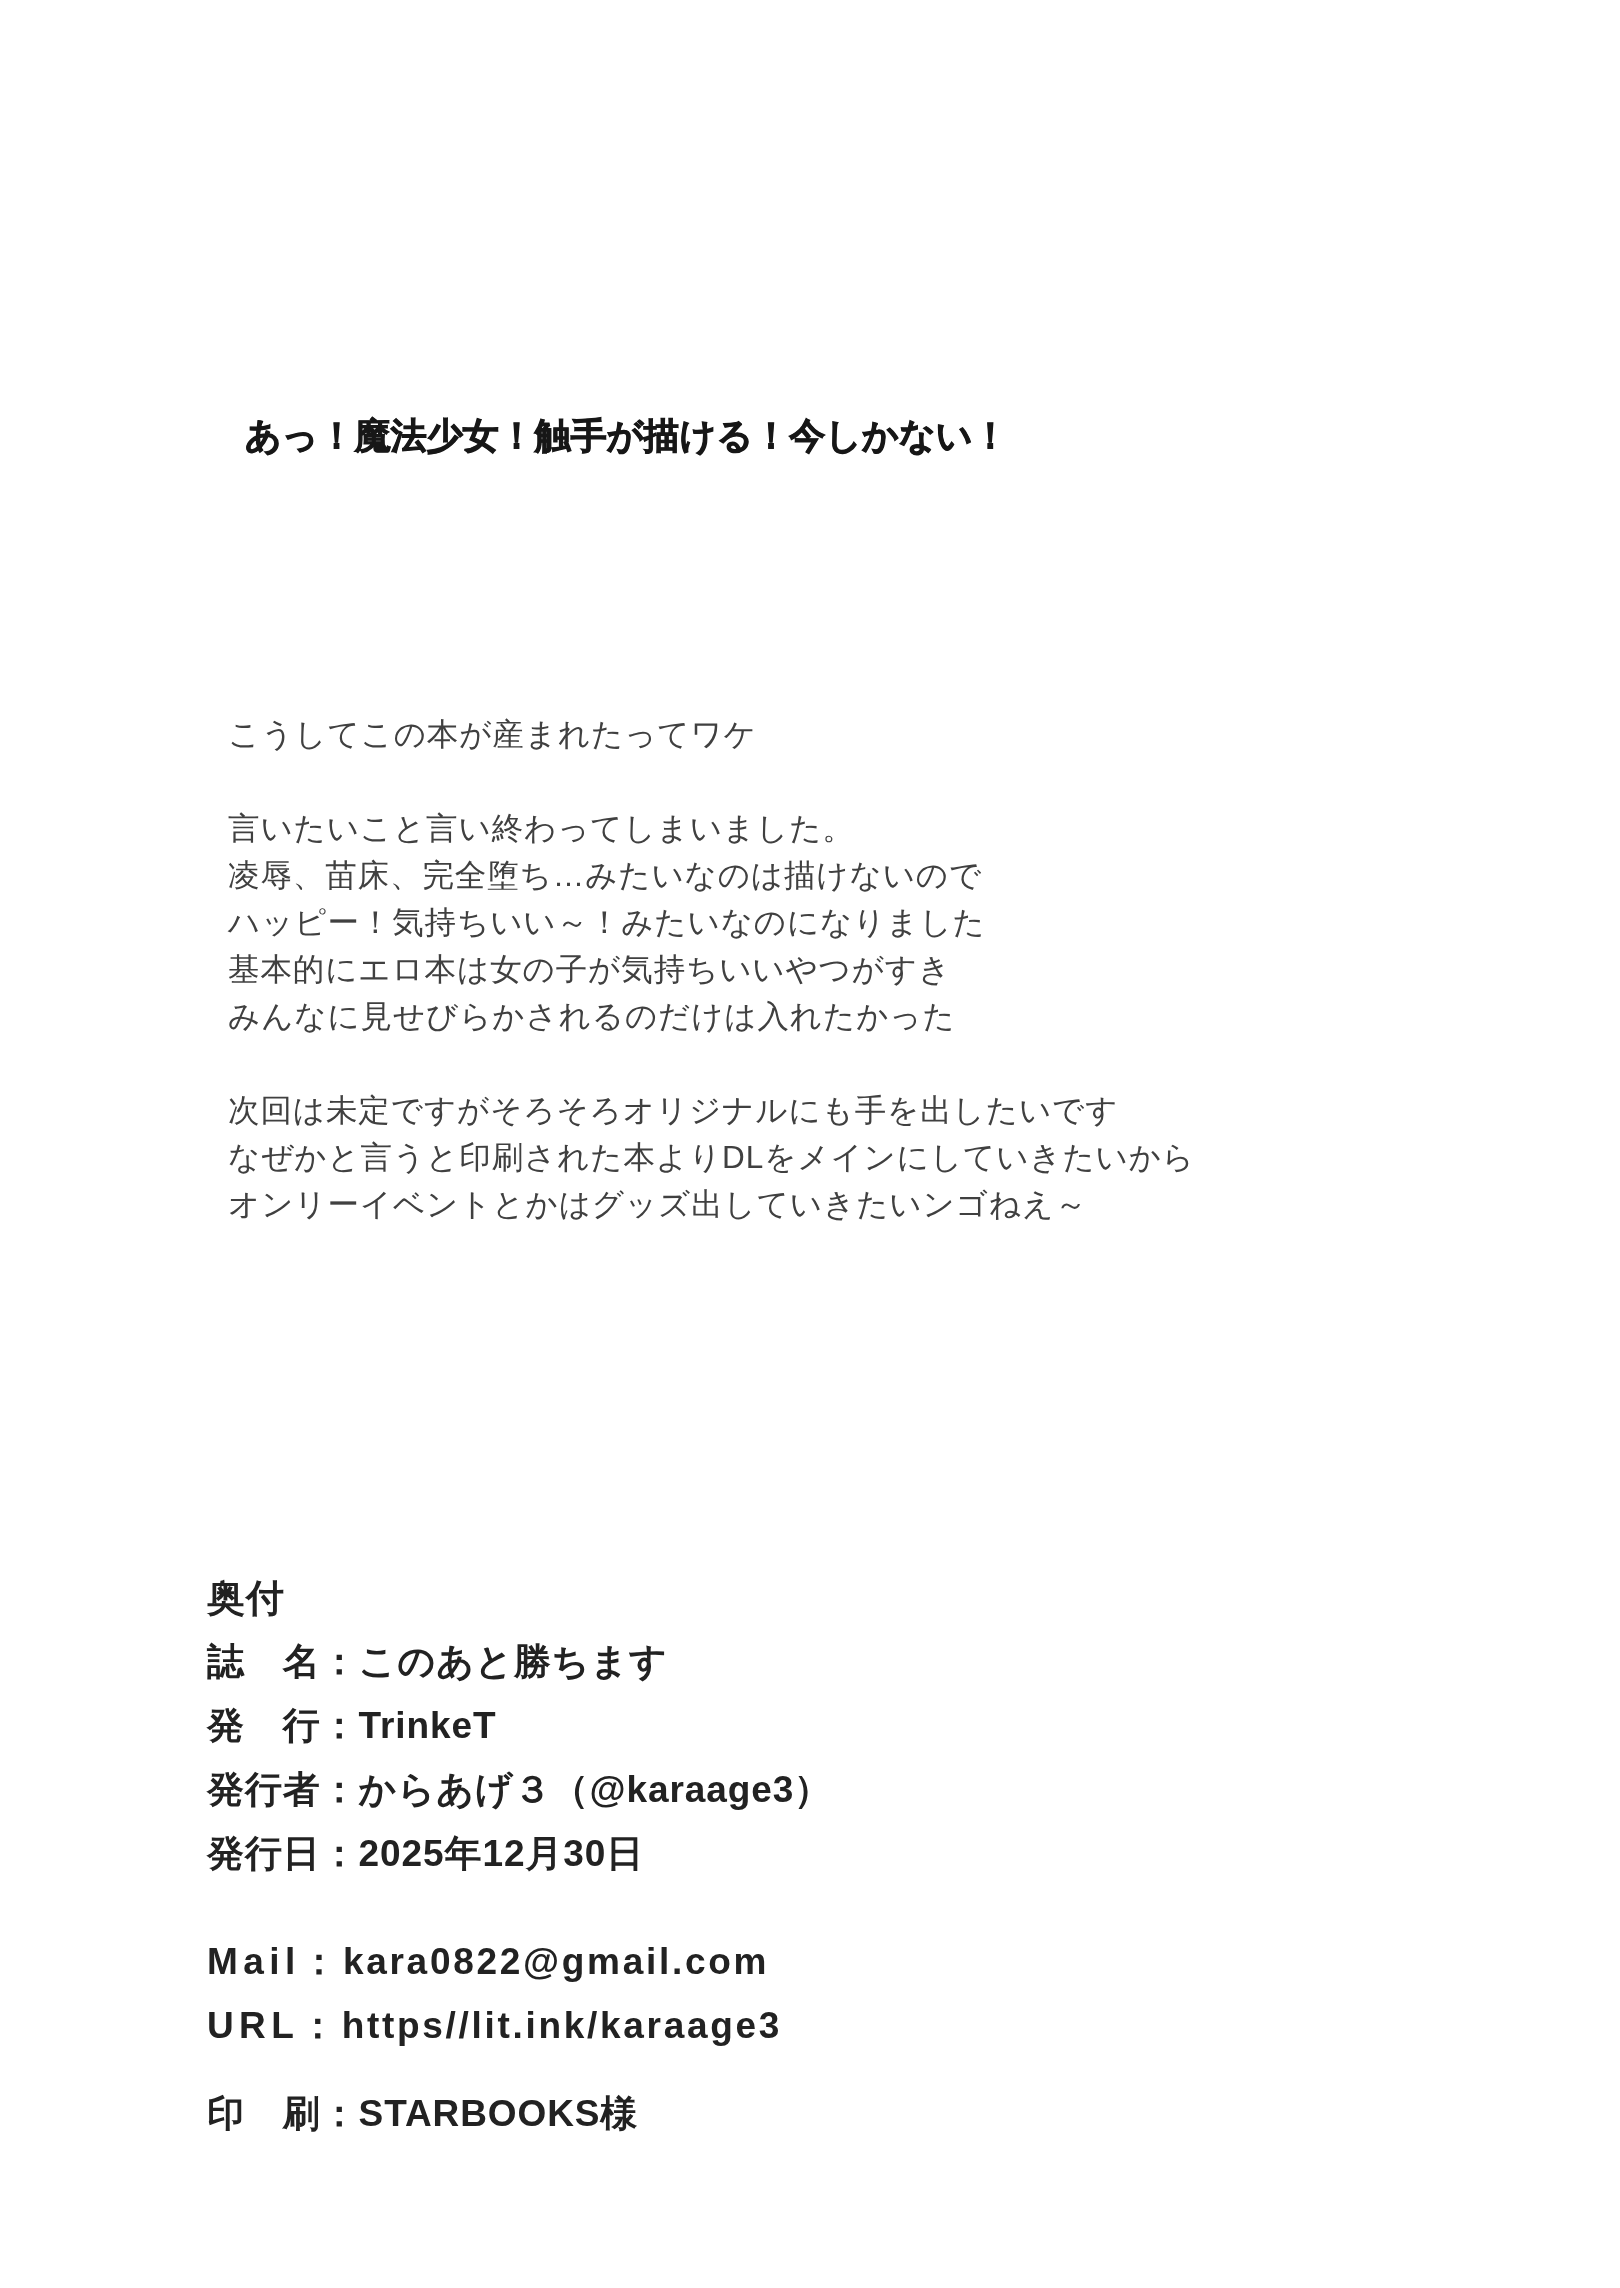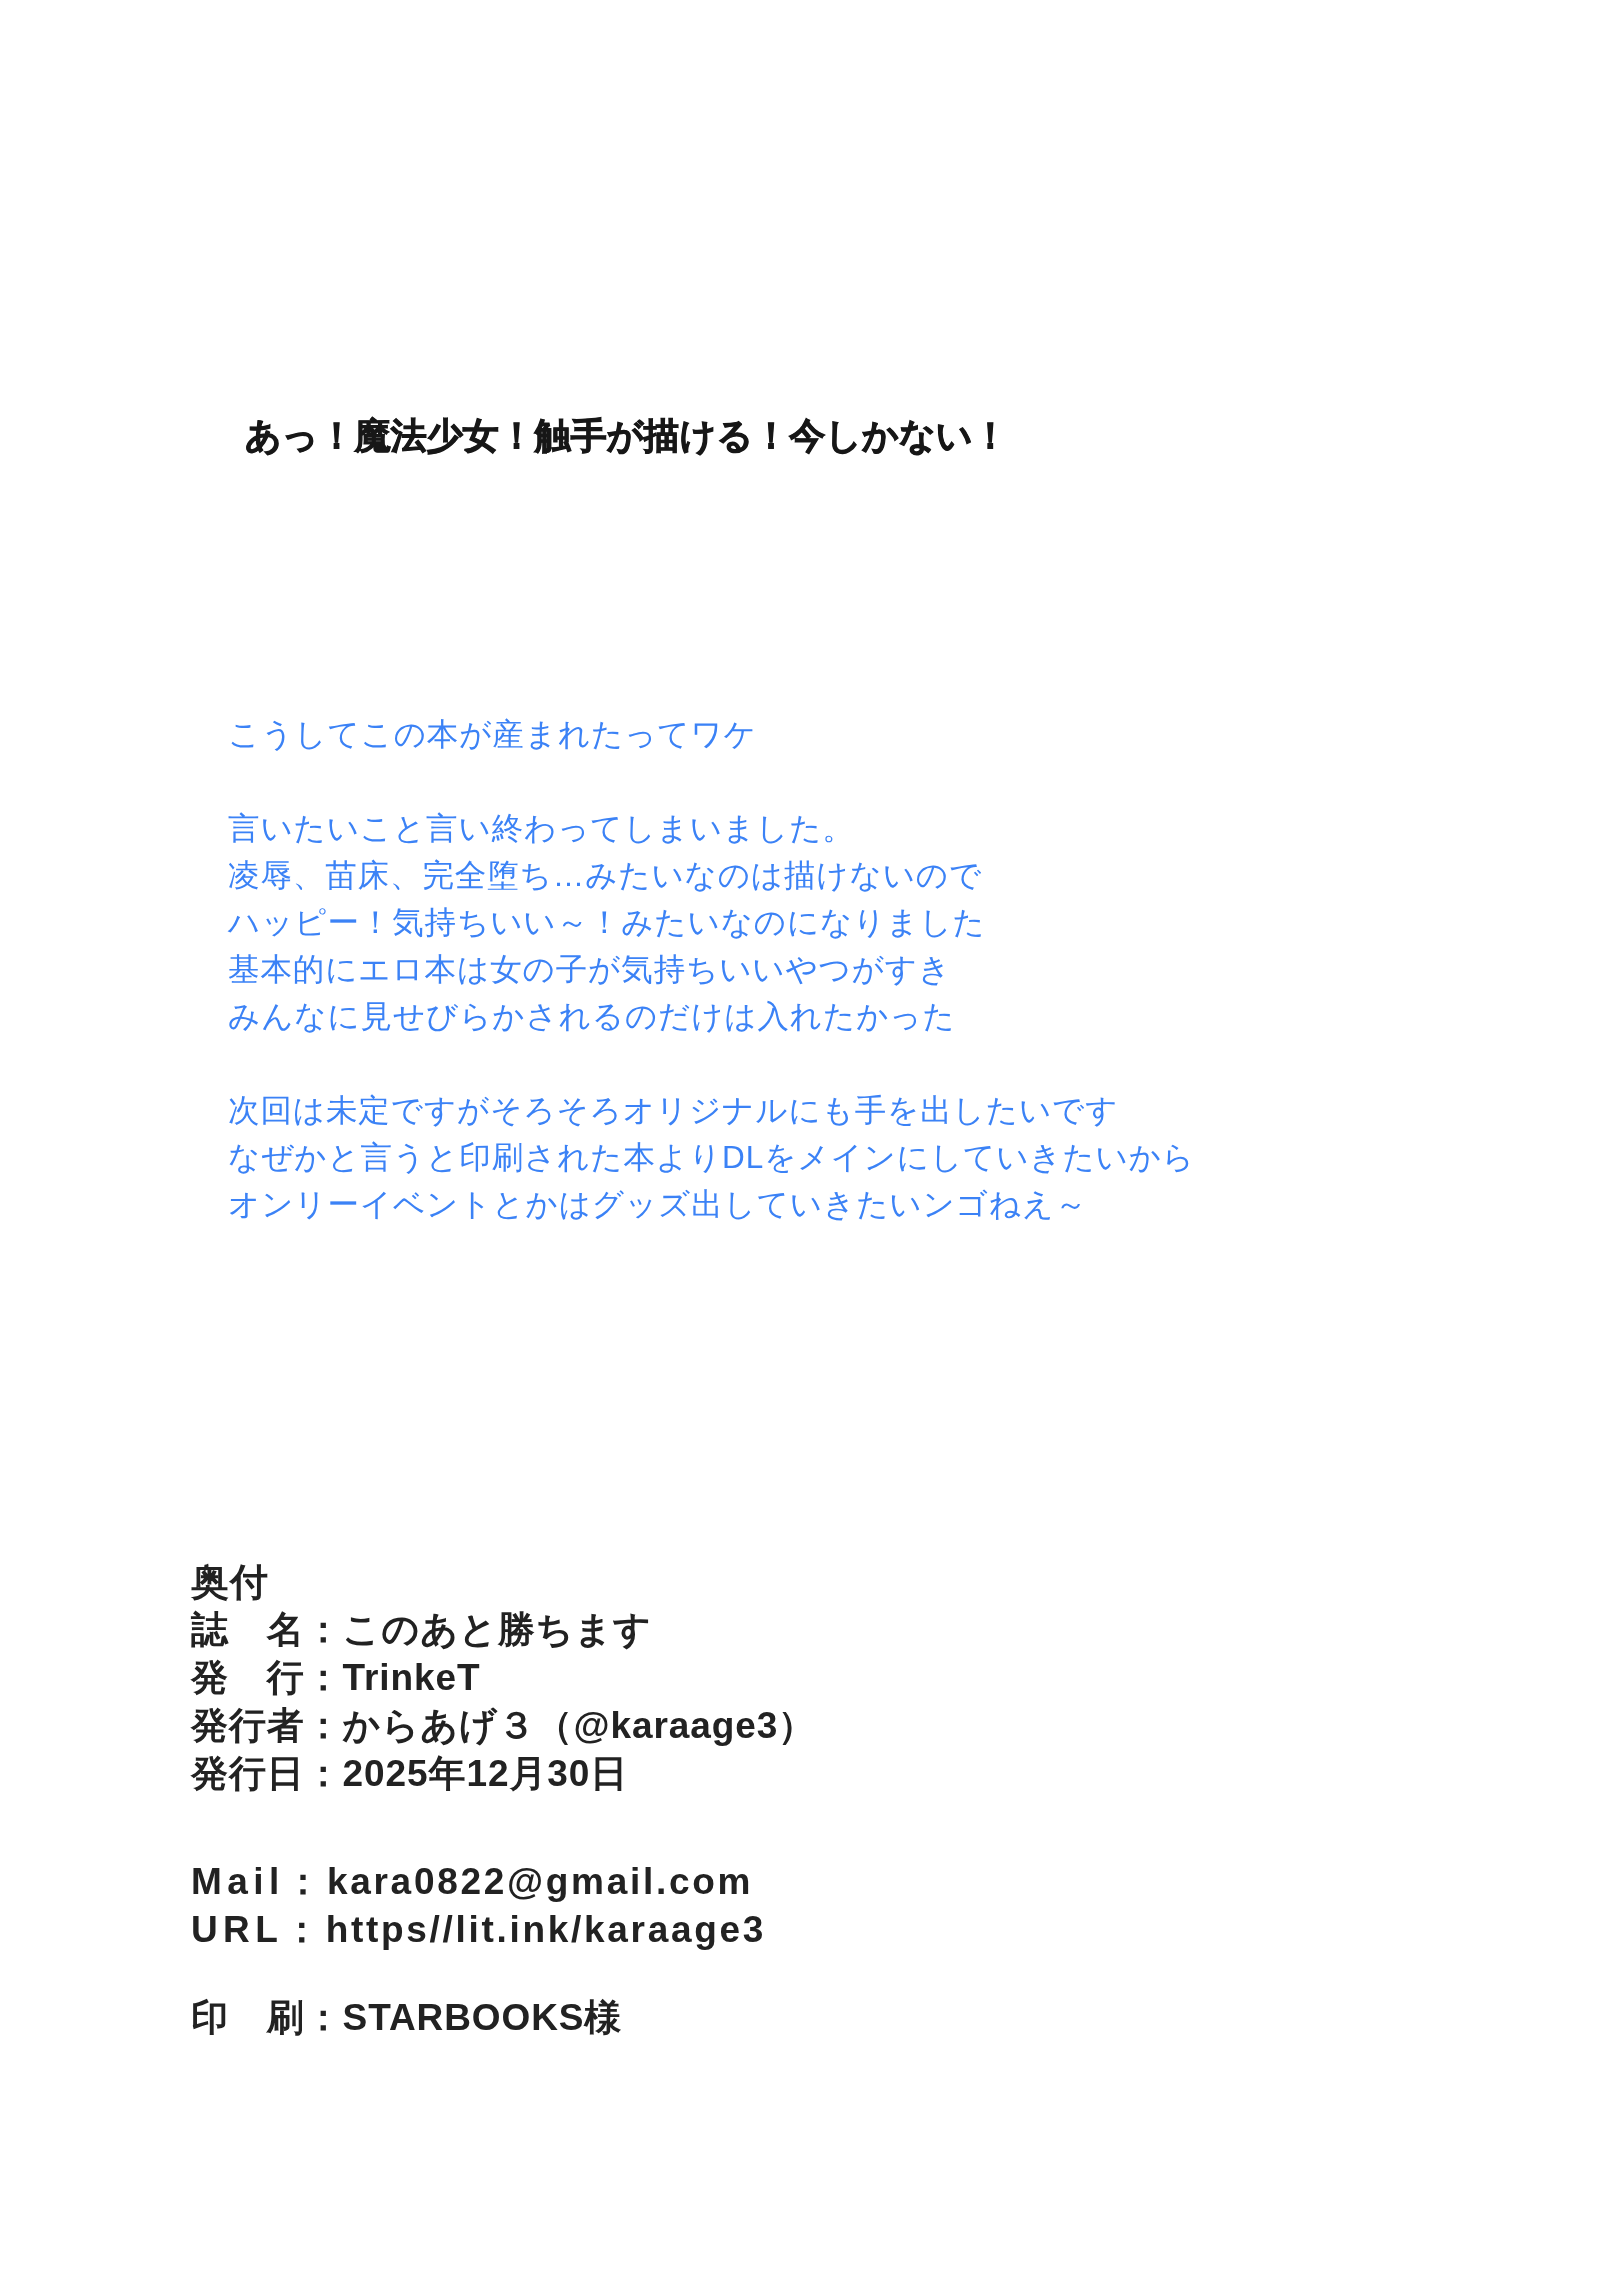--- a/index.html
+++ b/index.html
@@ -22,37 +22,37 @@
     color:#171717;
     white-space:nowrap;
     -webkit-text-stroke:0.9px #171717;
   }
   .afterword{
     position:absolute;
     left:228px;top:711px;
     font-size:31.5px;
     line-height:47px;
     letter-spacing:0.9px;
-    color:#3b82f6;
+    color:#404040;
     white-space:nowrap;
   }
   .afterword p{margin:0;}
   .afterword .para{margin:0 0 47px 0;}
   .colophon{
     position:absolute;
     left:191px;top:1558px;
     font-size:37px;
     line-height:48px;
     font-weight:600;
     letter-spacing:0.9px;
     color:#222222;
     white-space:nowrap;
   }
   .colophon-heading{margin:0 0 53px 0;font-size:38px;font-weight:600;}
-  .colophon p{margin:0;}
+  .colophon p{margin:16px;}
   .colophon .contacts{margin-top:60px;letter-spacing:2.7px;}
   .colophon .contacts .label{letter-spacing:5.4px;}
   .colophon .printer-row{margin-top:40px;}
 </style>
 </head>
 <body>
 
 <div class="page">
 
   <h1 class="doujin-title">あっ！魔法少女！触手が描ける！今しかない！</h1>

